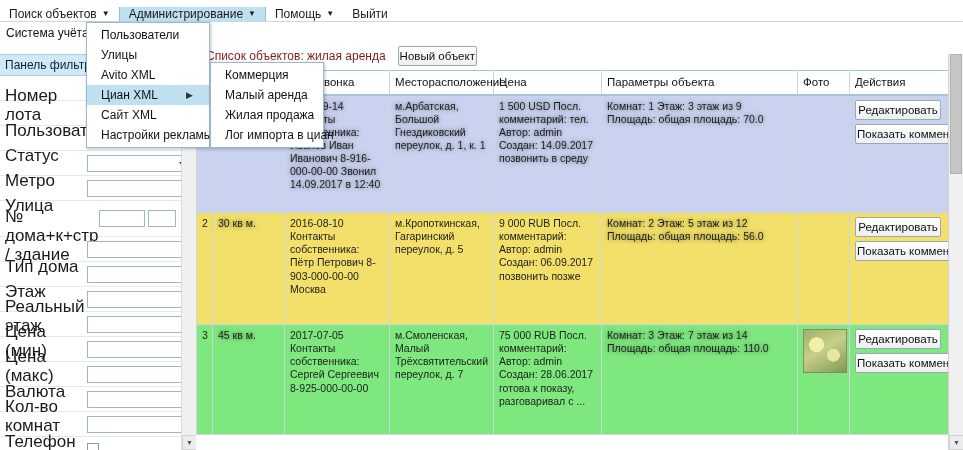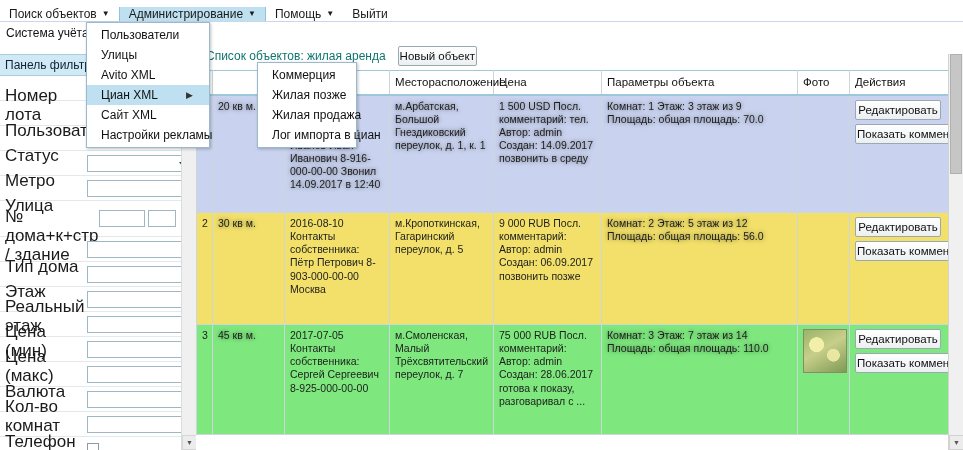--- a/index.html
+++ b/index.html
@@ -70,21 +70,21 @@
   }
   .dd-item.highlight {
     background: #bfe0f0;
   }
   .dd-item .arrow {
     font-size: 9px;
     margin-left: 22px;
     color: #333;
   }
   #menu-admin { top: 22px; left: 86px; width: 124px; }
-  #menu-cian  { top: 62px; left: 210px; width: 100px; margin-left: 47px; }
+  #menu-cian  { top: 62px; left: 210px; width: 114px; }
 
   
   .app-title {
     position: absolute;
     top: 22px; left: 0;
     height: 22px;
     display: flex;
     align-items: center;
     padding-left: 6px;
     font-size: 12px;
@@ -163,21 +163,21 @@
     background: #ffffff;
     overflow: hidden;
   }
   .content-head {
     height: 28px;
     display: flex;
     align-items: center;
     padding-left: 10px;
     gap: 12px;
   }
-  .content-title { font-size: 12px; color: #0f766e; }
+  .content-title { font-size: 12px; color: #7f1d1d; }
   .btn {
     border: 1px solid #9aa8b2;
     background: linear-gradient(#ffffff, #eceff1);
     border-radius: 2px;
     font-size: 11.5px;
     color: #111;
     padding: 3px 1px;
     cursor: default;
     white-space: nowrap;
   }
@@ -542,21 +542,21 @@
     <div class="dd-item">
       <span>Настройки рекламы</span>
     </div>
   </div>
 
   <div class="dropdown" id="menu-cian">
     <div class="dd-item">
       <span>Коммерция</span>
     </div>
     <div class="dd-item">
-      <span>Жилая позже</span>
+      <span>Малый аренда</span>
     </div>
     <div class="dd-item">
       <span>Жилая продажа</span>
     </div>
     <div class="dd-item">
       <span>Лог импорта в циан</span>
     </div>
   </div>
 
   <div class="scroll-v">

